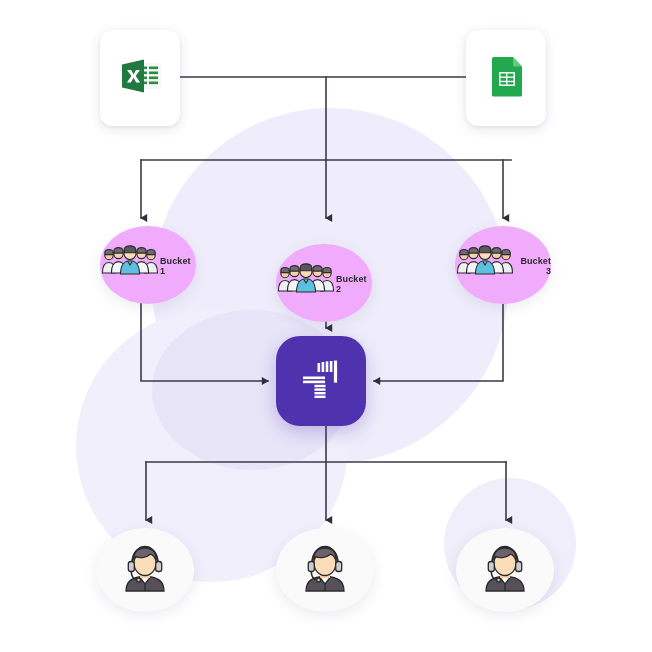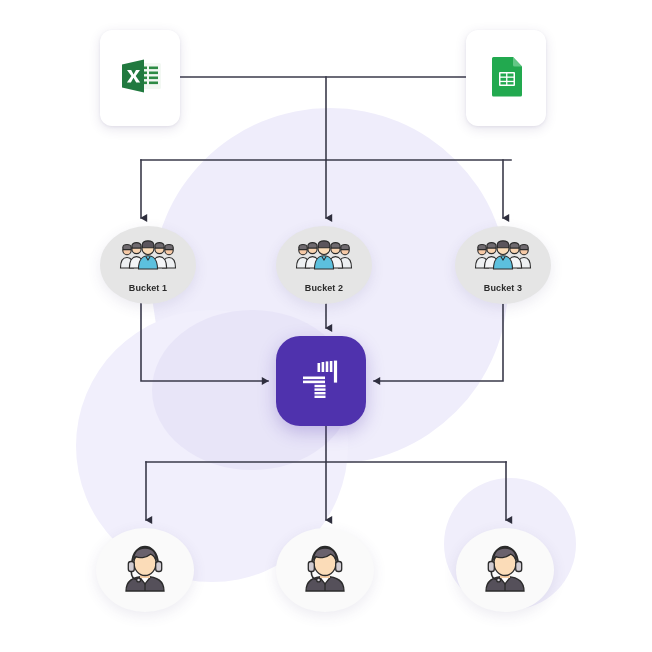--- a/index.html
+++ b/index.html
@@ -75,29 +75,28 @@
   }
   #card-excel { left: 100px; top: 30px; }
   #card-sheets { left: 466px; top: 30px; }
 
   
   .bucket-node {
     position: absolute;
     width: 96px;
     height: 78px;
     border-radius: 50%;
-    background: #e5e5e5;
+    background: #f0abfc;
     box-shadow: 0 4px 14px rgba(70, 60, 120, 0.10);
     display: flex;
-    flex-direction: column;
     align-items: center;
     justify-content: center;
   }
   #bucket-1 { left: 100px; top: 226px; }
-  #bucket-2 { left: 276px; top: 226px; }
+  #bucket-2 { left: 276px; top: 244px; }
   #bucket-3 { left: 455px; top: 226px; text-align: right; }
   .bucket-label {
     font-size: 9px;
     font-weight: bold;
     color: #2b2b2b;
     margin-top: 1px;
     letter-spacing: 0.1px;
   }
 
   

